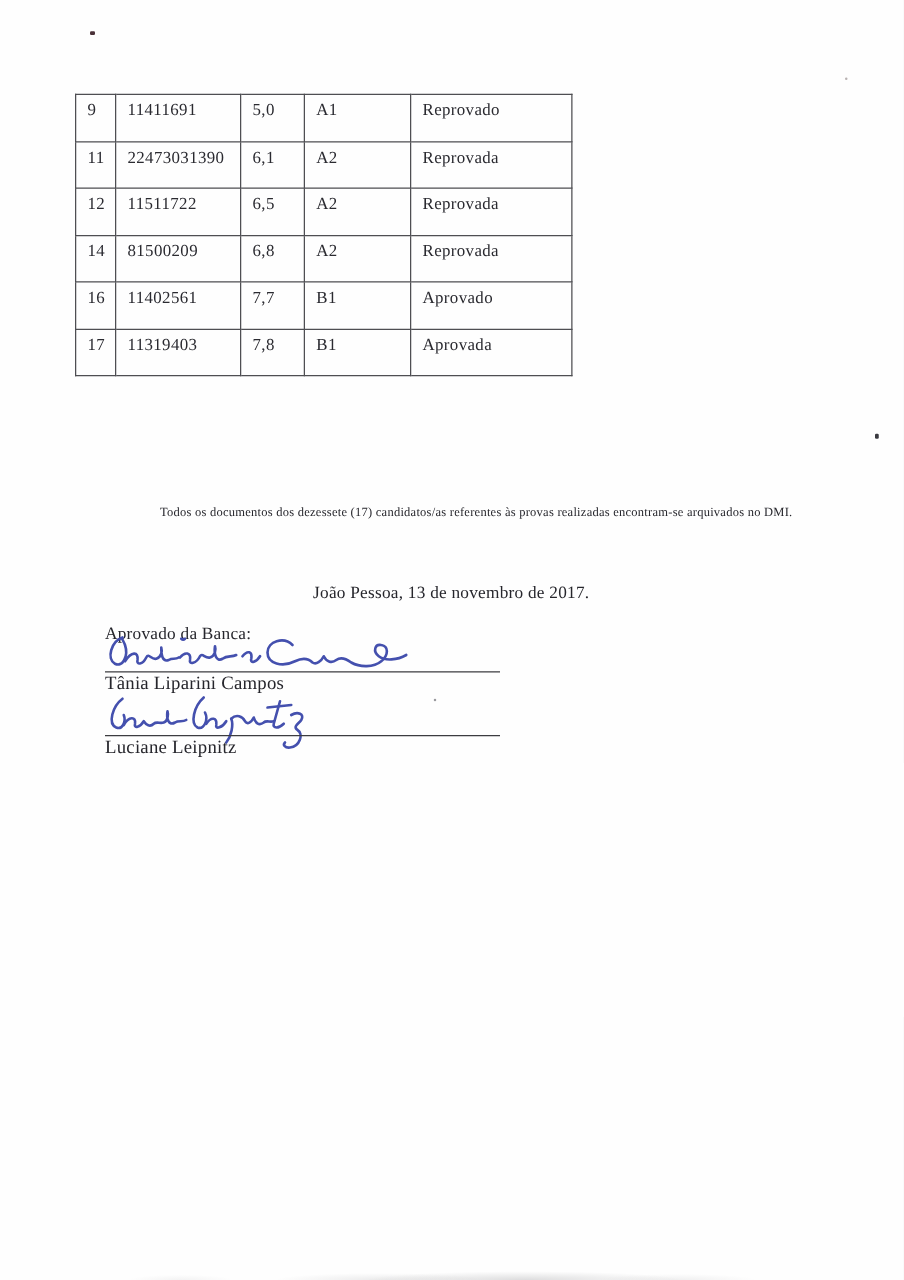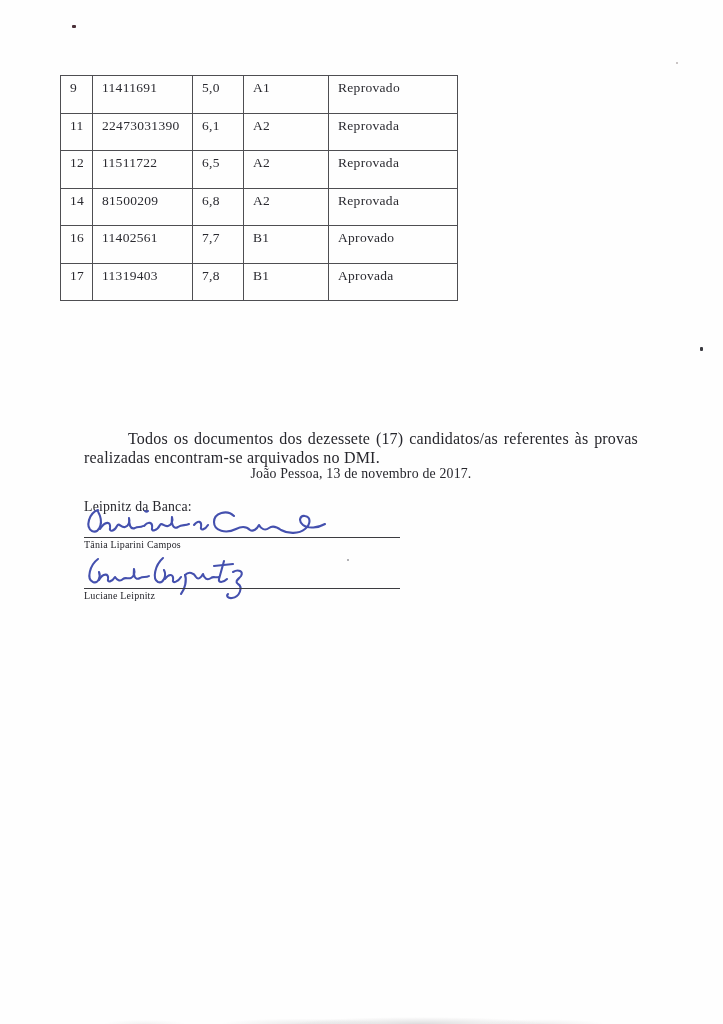--- a/index.html
+++ b/index.html
@@ -36,23 +36,23 @@
   }
   .results-table col:nth-child(1){width:32px;}
   .results-table col:nth-child(2){width:100px;}
   .results-table col:nth-child(3){width:51px;}
   .results-table col:nth-child(4){width:85px;}
   .results-table col:nth-child(5){width:129px;}
 
   
   .paragraph{
     position:absolute;
-    left:84px; top:414px;
+    left:84px; top:392px;
     width:554px;
-    font-size:16px;
+    font-size:10px;
     line-height:18.5px;
     text-align:justify;
     text-indent:44px;
     color:#26262c;
     letter-spacing:.2px;
   }
   .dateline{
     position:absolute;
     left:84px; top:452px;
     width:554px;
@@ -76,21 +76,21 @@
   .sig-rule{
     position:absolute;
     left:0; right:4px;
     border-bottom:1.2px solid #3c3c40;
   }
   .sig-block.first .sig-rule{top:34px;}
   .sig-block.second .sig-rule{top:35px;}
   .sig-name{
     position:absolute;
     left:0;
-    font-size:10px;
+    font-size:15px;
     color:#26262c;
     letter-spacing:.2px;
     white-space:nowrap;
   }
   .sig-block.first .sig-name{top:36px;}
   .sig-block.second .sig-name{top:37px;}
 
   
   .speck{position:absolute;border-radius:1px;}
   .speck.s1{left:72px;top:25px;width:4px;height:3px;background:#4a3038;}
@@ -168,21 +168,21 @@
           <td>B1</td>
           <td>Aprovada</td>
         </tr>
       </tbody>
   </table>
 
   <p class="paragraph">Todos os documentos dos dezessete (17) candidatos/as referentes às provas realizadas encontram-se arquivados no DMI.</p>
 
   <p class="dateline">João Pessoa, 13 de novembro de 2017.</p>
 
-  <p class="members-label">Leipnitz da Banca:</p>
+  <p class="members-label">Aprovado da Banca:</p>
 
   <div class="sig-block first">
     <svg class="sig-svg" width="320" height="40" viewBox="0 0 320 40">
       <g fill="none" stroke-width="2.1" stroke-linecap="round" stroke-linejoin="round" class="sig-stroke" stroke="#4450ae">
         <path d="M14 7 C5 10 1 24 8 28 C14 31 19 22 16 13 C15 10 13 8 14 7"></path>
         <path d="M16 26 C21 18 27 18 26 25 C25 29 30 29 33 23 C35 19 37 25 41 24 C45 23 46 18 45 15 C45 21 46 27 51 25 C54 23 56 25 59 23"></path>
         <path d="M61 8 C62 9 63 9 64 8"></path>
         <path d="M60 23 C64 18 69 19 68 25 C67 29 73 28 76 22 C78 19 80 24 84 23 C88 22 89 17 88 14 C87 20 89 27 94 24 C98 21 101 23 105 21"></path>
         <path d="M110 22 C114 17 118 18 117 24 C116 28 121 27 124 22"></path>
         <path d="M150 13 C143 6 130 10 130 19 C130 28 142 31 152 26 C158 23 163 24 166 27 C169 29 173 26 175 22 C177 26 181 28 185 25 C189 22 193 24 197 27 C204 31 215 31 221 26 C227 21 227 14 221 13 C216 12 214 18 219 22 C224 26 234 25 241 21"></path>

